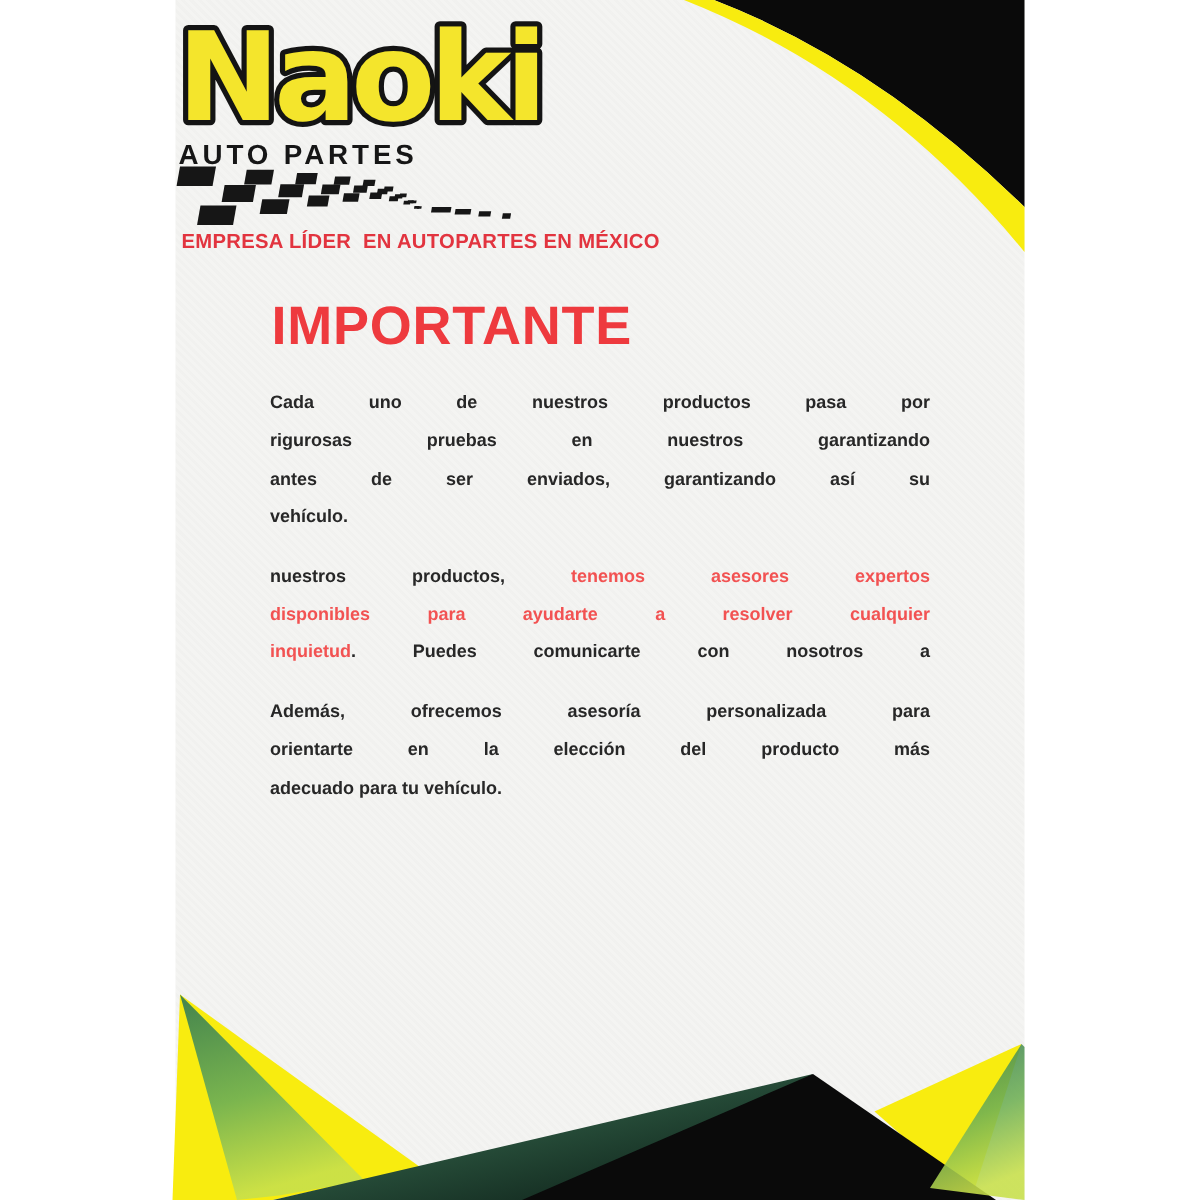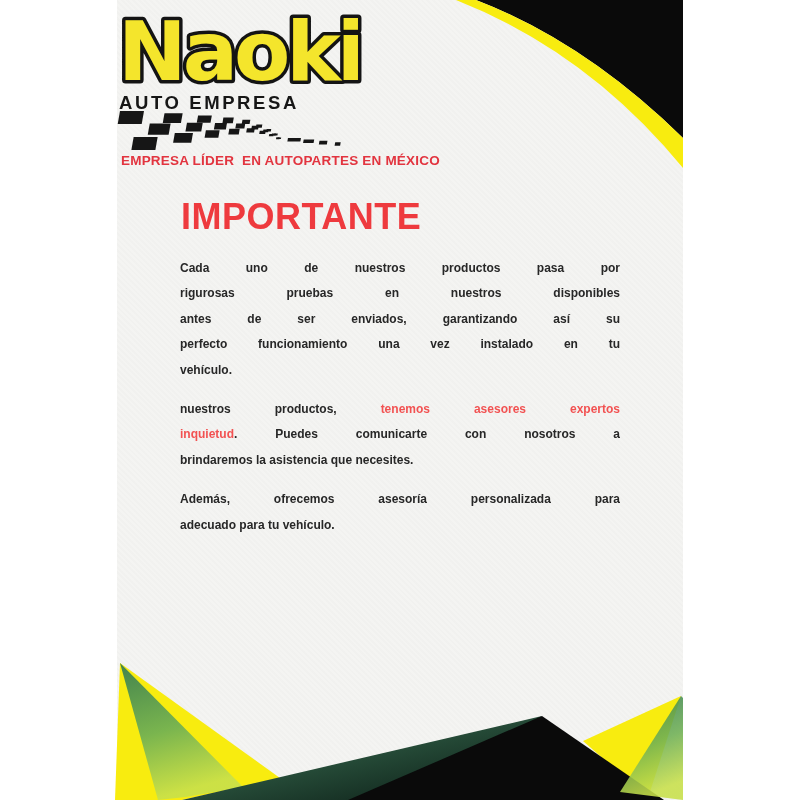--- a/index.html
+++ b/index.html
@@ -62,21 +62,21 @@
   <path id="d-ryellow" d="M681,696 L583,741 L648,798 Z" fill="#f8ec0f"></path>
   <path id="d-mgreen" d="M542,716 L182,800 L430,800 Z" fill="url(#gm)"></path>
   <path id="d-mblack" d="M542,716 L348,800 L664,800 Z" fill="#0a0a0a"></path>
   <path id="d-rgreen" d="M681,696 L683,698 L683,800 L620,792 Z" fill="url(#gw)" opacity="0.88"></path>
 </svg>
 
 <svg class="logo-svg" viewBox="0 0 310 108">
   <text id="logo-text" x="6" y="84" font-size="82" font-weight="bold" font-family="DejaVu Sans, sans-serif" style="letter-spacing:-4px" paint-order="stroke" stroke-width="7" stroke-linejoin="round" fill="#f4e52c" stroke="#141414">Naoki</text>
 </svg>
 
-<div class="logo-sub">AUTO EMPRESA</div>
+<div class="logo-sub">AUTO PARTES</div>
 
 <svg class="flag-svg" viewBox="0 0 270 62">
   <g id="flag-cells" transform="translate(6,1) skewX(-10)">
       <rect x="0" y="0" width="24" height="13" fill="#161616"></rect>
       <rect x="18.240000000000002" y="26" width="24" height="13" fill="#161616"></rect>
       <rect x="31.9344" y="12.41" width="20.88" height="11.31" fill="#161616"></rect>
       <rect x="44.879999999999995" y="2.2" width="18.1656" height="9.8397" fill="#161616"></rect>
       <rect x="58.685855999999994" y="21.8794" width="18.1656" height="9.8397" fill="#161616"></rect>
       <rect x="69.05114735999999" y="11.860539" width="15.804071999999998" height="8.560538999999999" fill="#161616"></rect>
       <rect x="78.849672" y="4.4" width="13.749542639999998" height="7.447668929999999" fill="#161616"></rect>
@@ -104,27 +104,27 @@
     </g>
 </svg>
 
 <div class="tagline">EMPRESA LÍDER  EN AUTOPARTES EN MÉXICO</div>
 
 <div class="heading">IMPORTANTE</div>
 
 <div class="textcol" id="paragraphs">
     <div class="para">
       <div class="line"><span>Cada uno de nuestros productos pasa por</span></div>
-      <div class="line"><span>rigurosas pruebas en nuestros disponibles</span></div>
+      <div class="line"><span>rigurosas pruebas en nuestros garantizando</span></div>
       <div class="line"><span>antes de ser enviados, garantizando así su</span></div>
-      <div class="line"><span>perfecto funcionamiento una vez instalado en tu</span></div>
       <div class="line last"><span>vehículo.</span></div>
     </div>
     <div class="para">
       <div class="line"><span>nuestros productos, </span><span class="accent">tenemos asesores expertos</span></div>
+      <div class="line"><span class="accent">disponibles para ayudarte a resolver cualquier</span></div>
       <div class="line"><span class="accent">inquietud</span><span>. Puedes comunicarte con nosotros a</span></div>
-      <div class="line last"><span>brindaremos la asistencia que necesites.</span></div>
     </div>
     <div class="para">
       <div class="line"><span>Además, ofrecemos asesoría personalizada para</span></div>
+      <div class="line"><span>orientarte en la elección del producto más</span></div>
       <div class="line last"><span>adecuado para tu vehículo.</span></div>
     </div>
   </div>
 
 </body></html>

